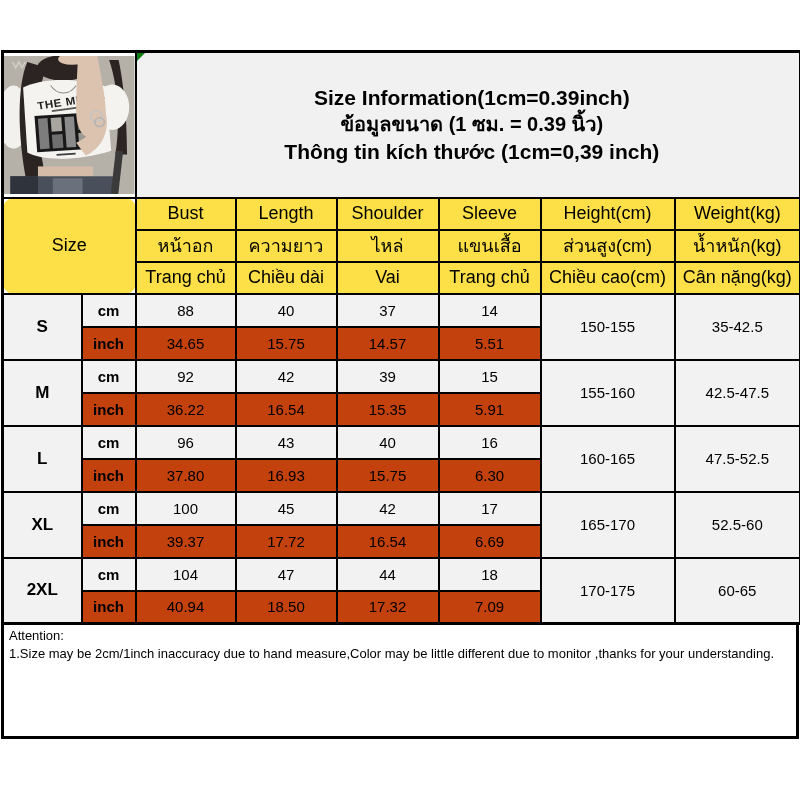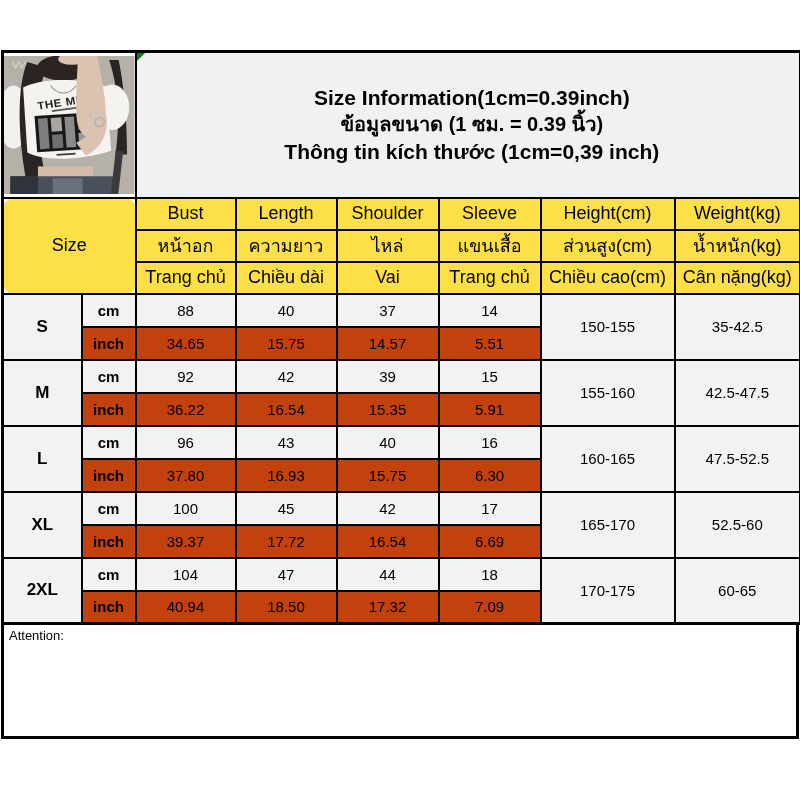--- a/index.html
+++ b/index.html
@@ -211,16 +211,17 @@
           <td>40.94</td>
           <td>18.50</td>
           <td>17.32</td>
           <td>7.09</td>
         </tr>
       </tbody>
     </table>
 
     <div class="attention">
       <div>Attention:</div>
+      <div>1.Size may be 2cm/1inch inaccuracy due to hand measure,Color may be little different due to monitor ,thanks for your understanding.</div>
     </div>
 
   </div>
 </div>
 
 </body></html>

